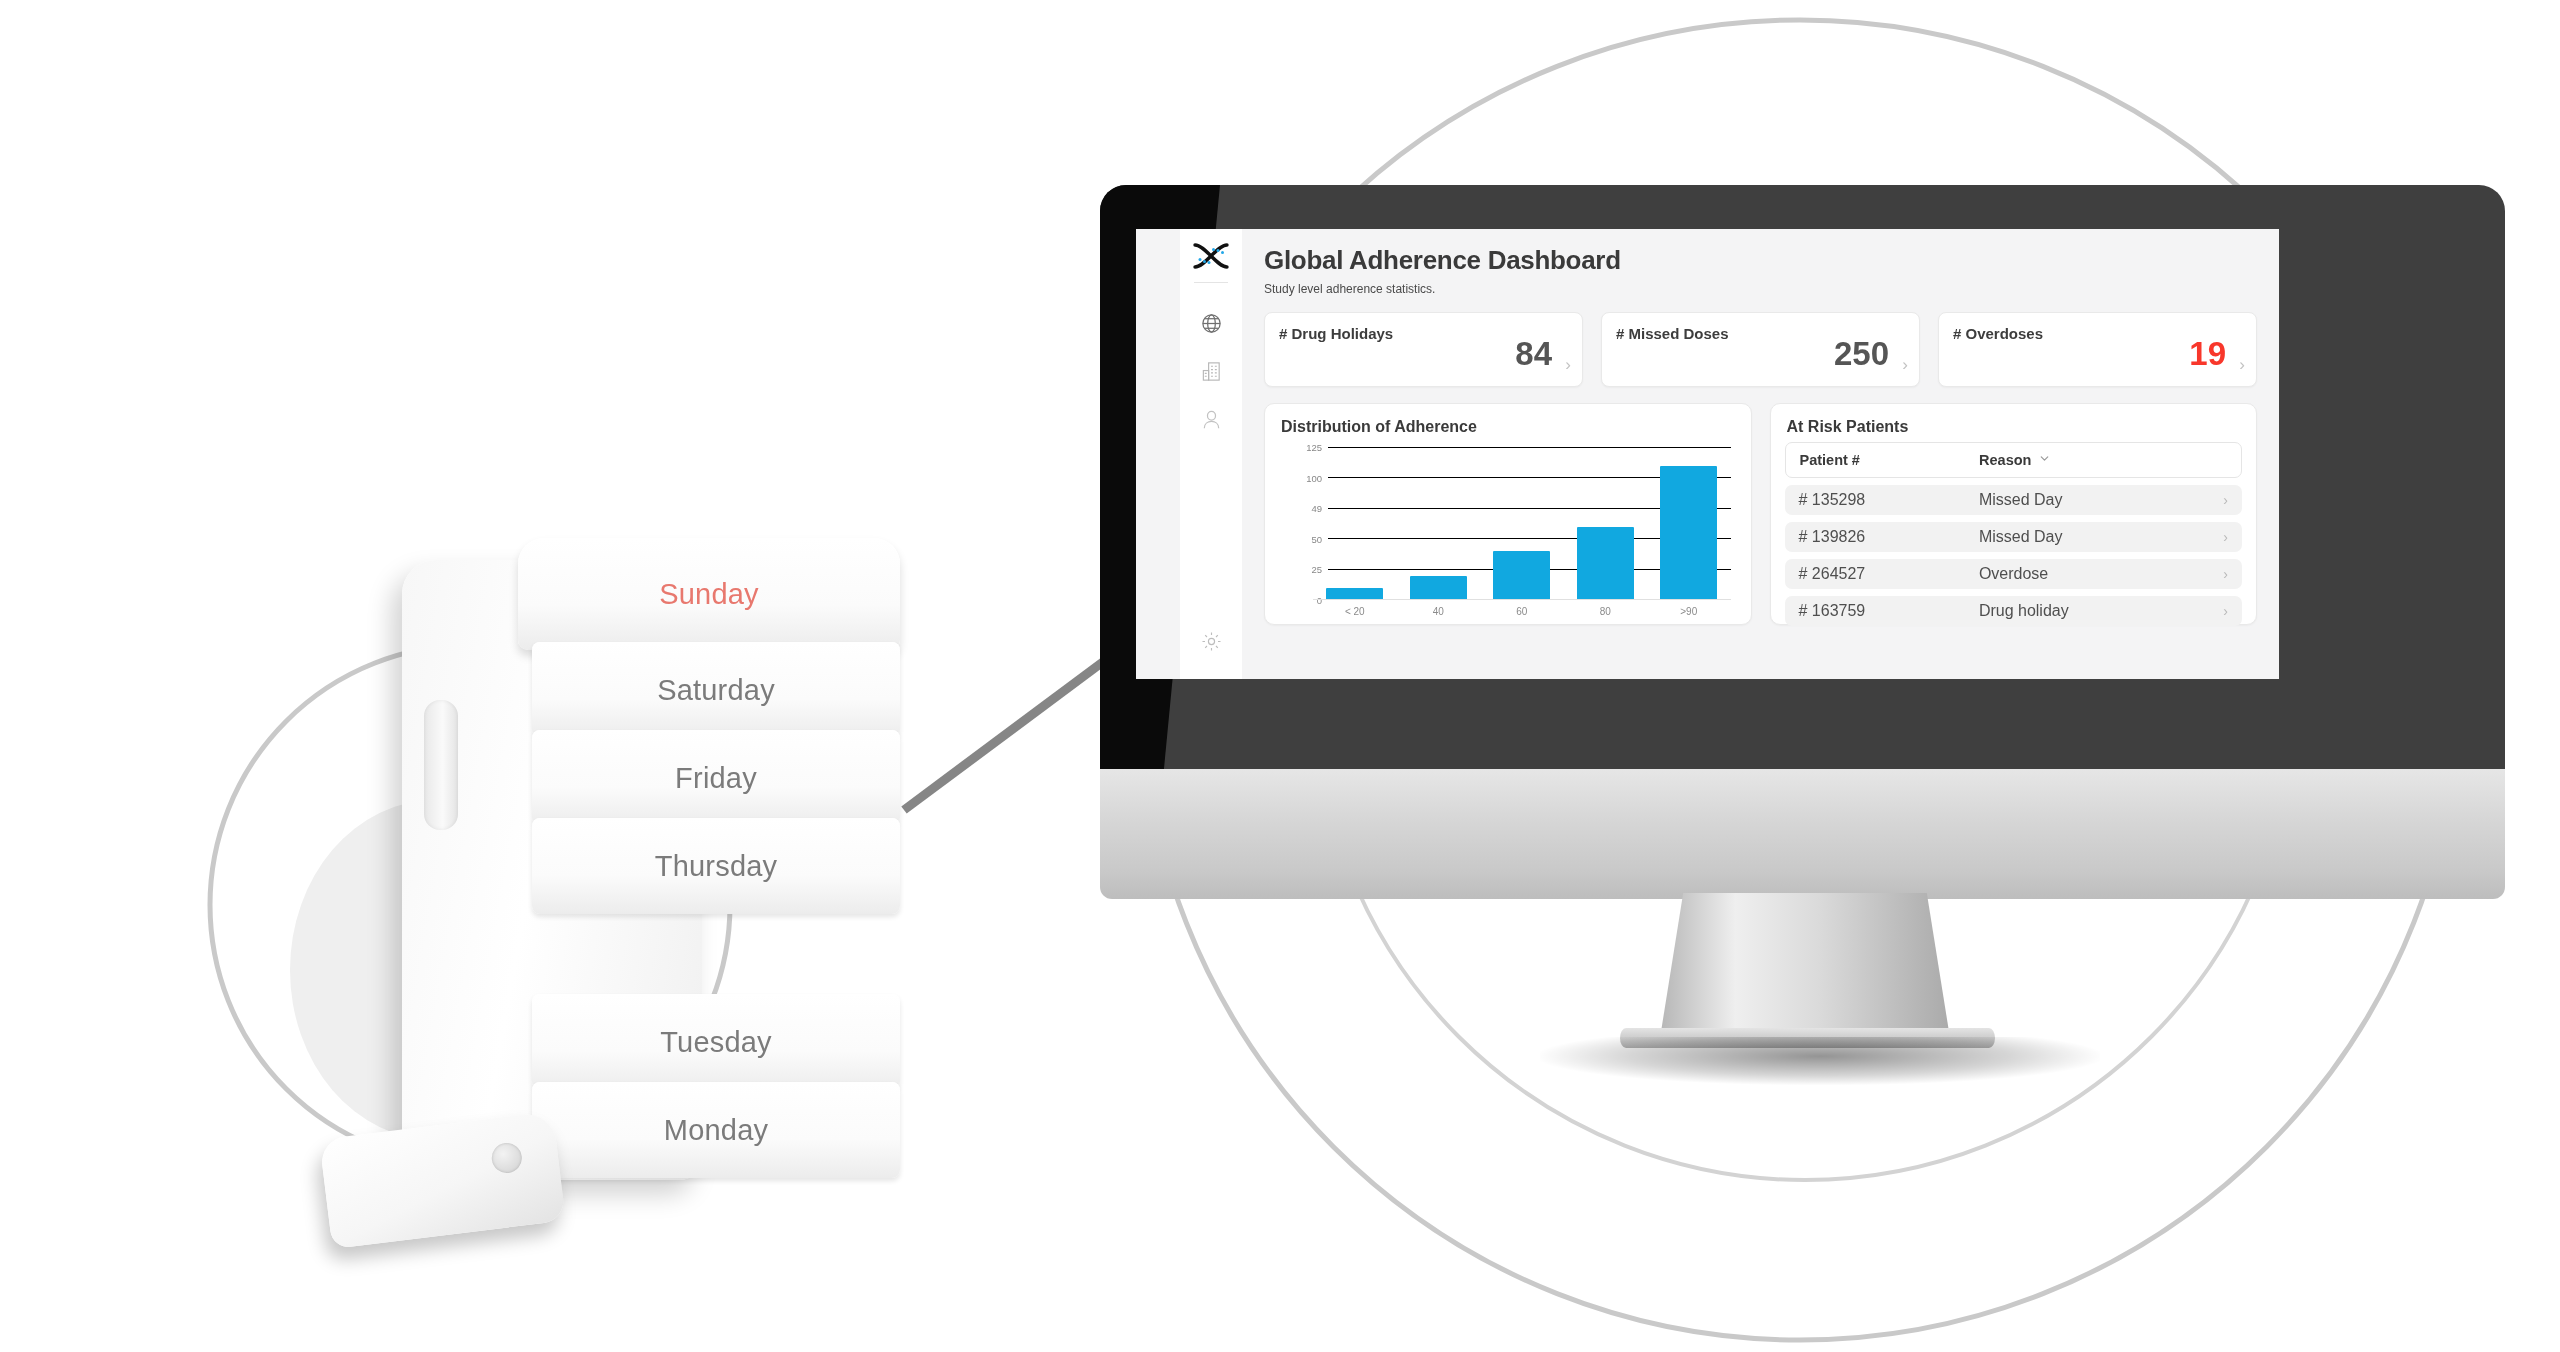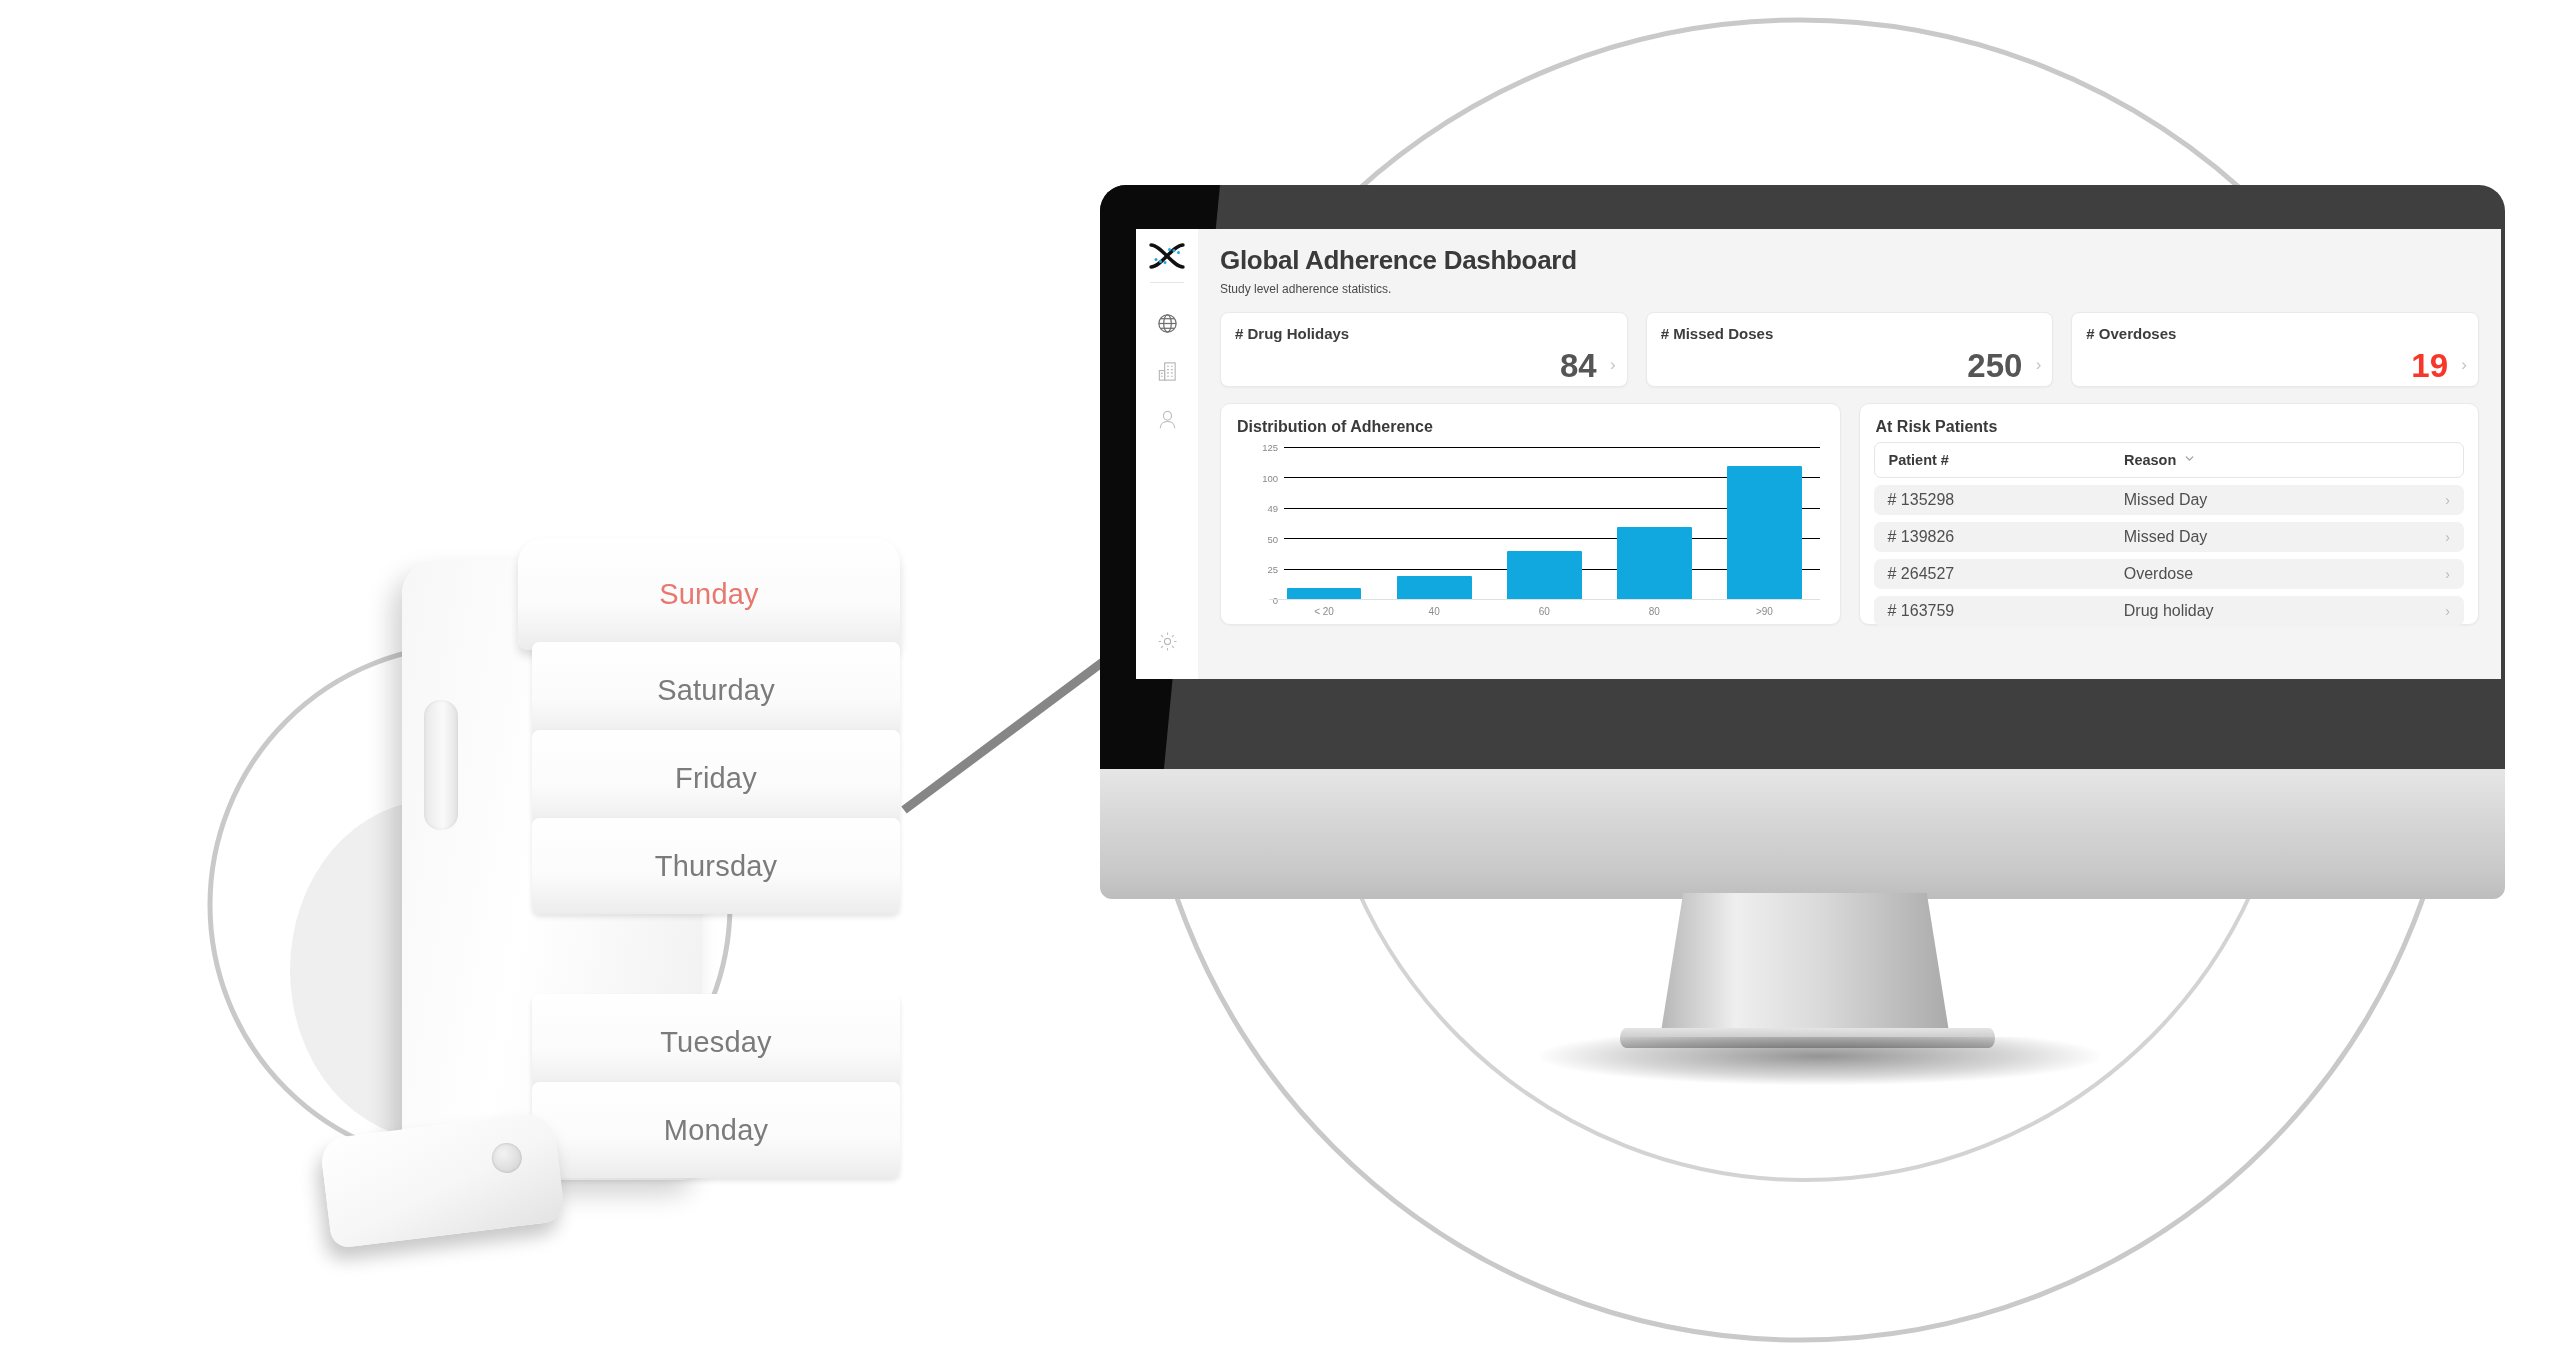--- a/index.html
+++ b/index.html
@@ -148,24 +148,25 @@
     width: 120px;
     height: 600px;
     background: #0a0a0a;
     border-radius: 26px 0 0 0;
     clip-path: polygon(0 0, 100% 0, 52% 100%, 0 100%);
   }
   .screen {
     position: absolute;
     left: 36px;
     top: 44px;
-    width: 1365px;
+    width: 1099px;
     height: 450px;
     background: #f4f4f5;
     overflow: hidden;
+    padding-left: 44px;
   }
   .chin {
     position: absolute;
     left: 0;
     top: 584px;
     width: 1405px;
     height: 130px;
     background: linear-gradient(180deg,#e6e6e6 0%, #d6d6d6 40%, #c9c9c9 78%, #bdbdbd 100%);
     border-radius: 0 0 12px 12px;
   }
@@ -273,21 +274,21 @@
     position: absolute;
     left: 14px;
     top: 12px;
     font-size: 15px;
     font-weight: bold;
     color: #3d3d3d;
   }
   .stat-value {
     position: absolute;
     right: 30px;
-    bottom: 4px;
+    bottom: 16px;
     font-size: 33px;
     font-weight: bold;
     color: #555555;
     line-height: 1;
   }
   .stat-value.danger { color: #f8372b; margin-top: 13px; }
   .stat-chev {
     position: absolute;
     right: 11px;
     bottom: 13px;

